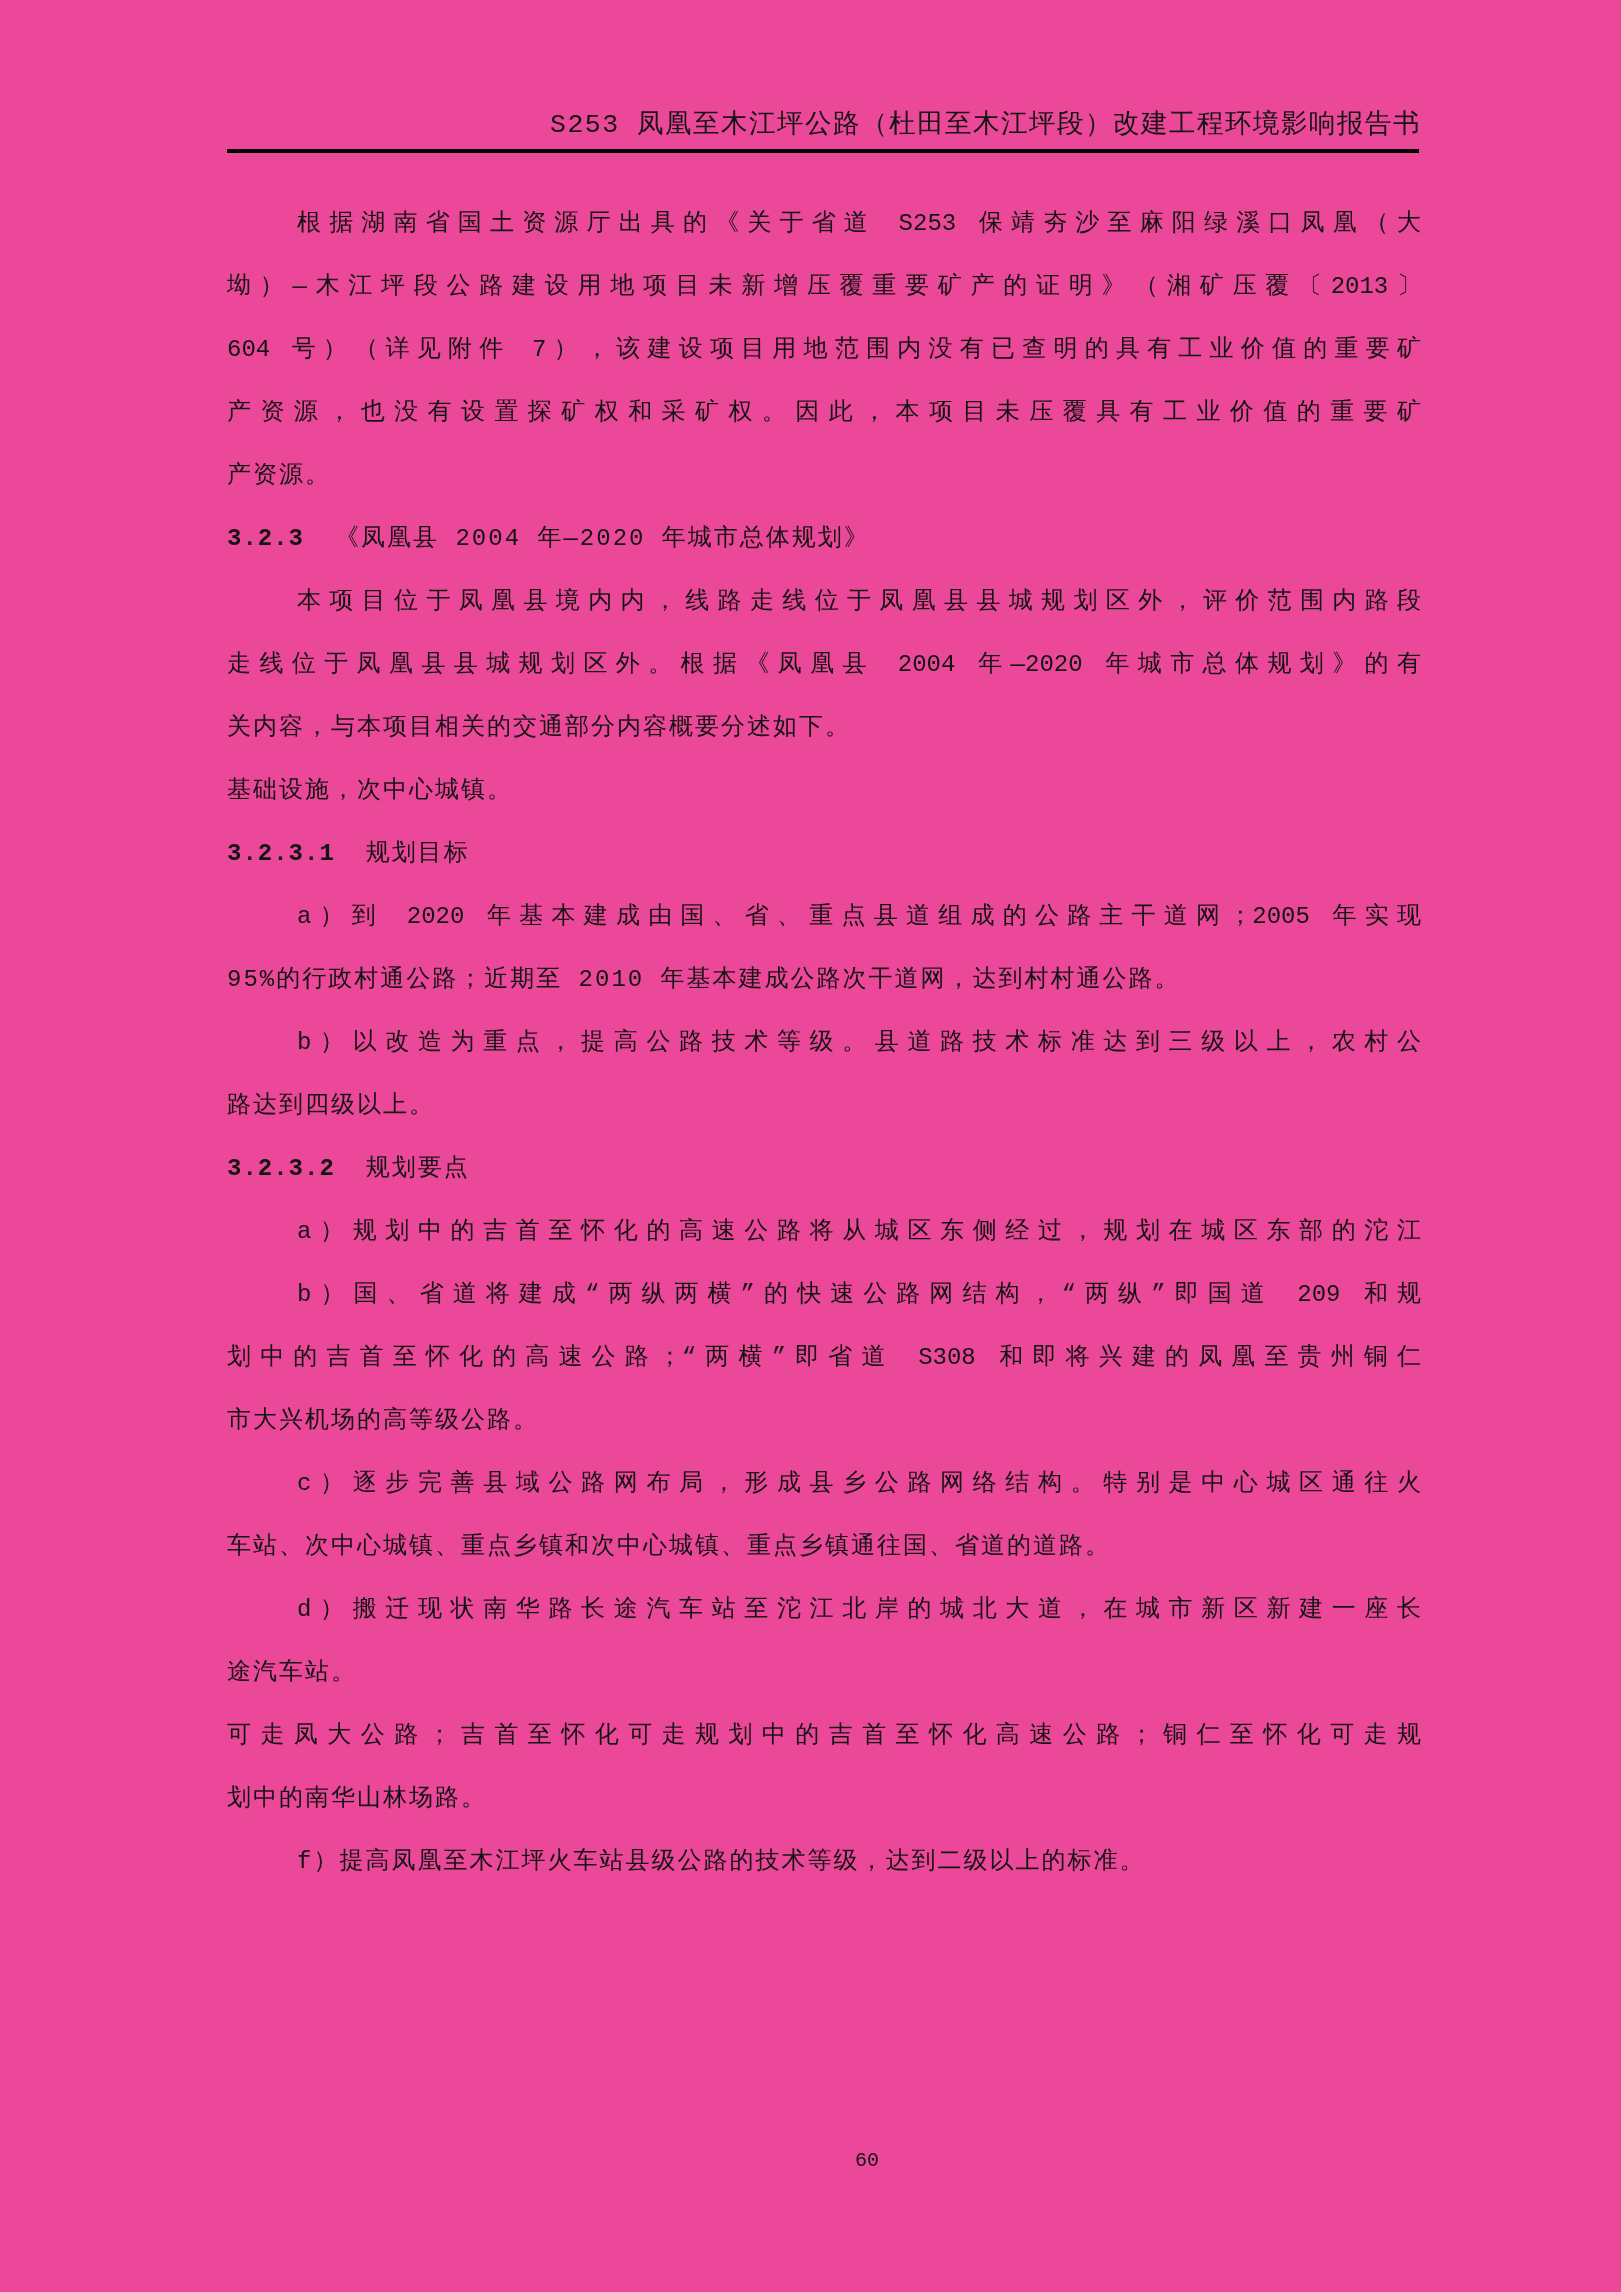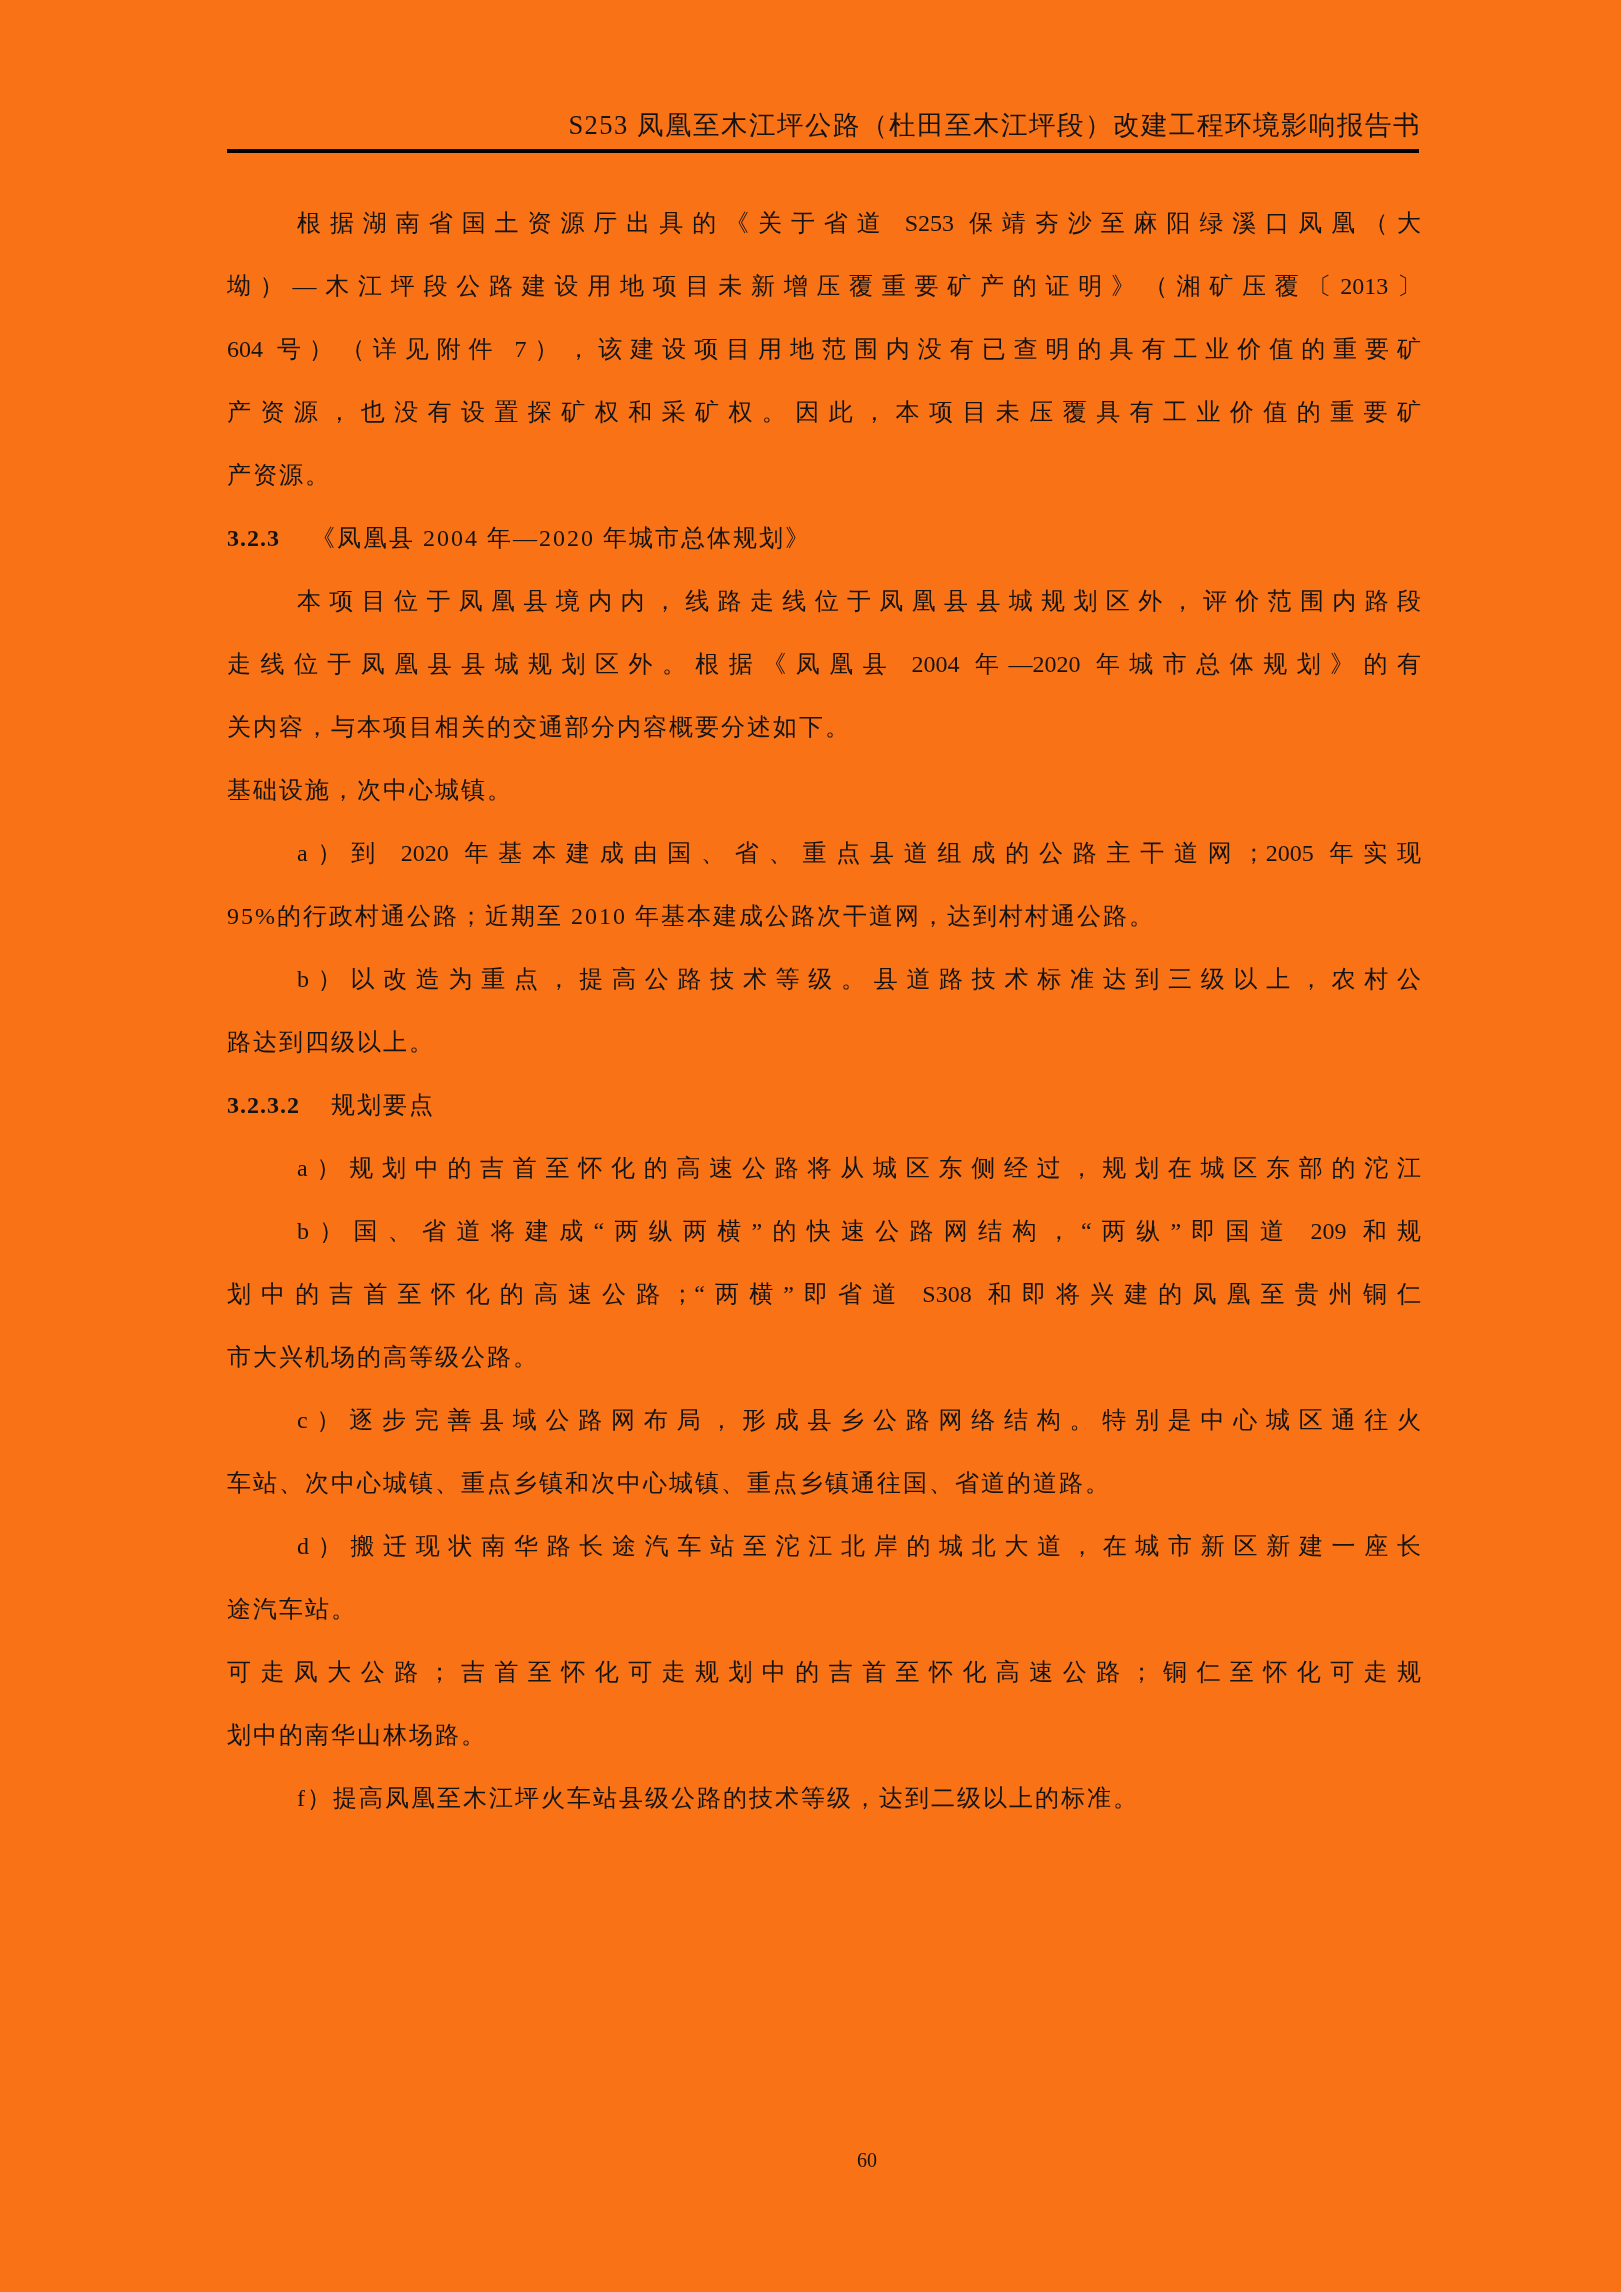--- a/index.html
+++ b/index.html
@@ -1,20 +1,20 @@
 <!DOCTYPE html>
 <html><head>
 <meta charset="utf-8">
 <style>
   html,body{margin:0;padding:0;background:#e8e8e8;}
   .page{
     position:relative;
     width:1621px;height:2293px;
-    background:#f97316;
-    font-family:Liberation Serif, serif;
+    background:#ec4899;
+    font-family:Liberation Mono, monospace;
     color:#141414;
     overflow:hidden;
     margin:0 auto;
   }
   .running-header{
     position:absolute;
     left:227px;top:104px;width:1194px;
     text-align:right;
     font-size:26.5px;
     letter-spacing:1.5px;
@@ -67,20 +67,21 @@
       <div class="line indent fill">根据湖南省国土资源厅出具的《关于省道 S253 保靖夯沙至麻阳绿溪口凤凰（大</div>
       <div class="line fill">坳）—木江坪段公路建设用地项目未新增压覆重要矿产的证明》（湘矿压覆〔2013〕</div>
       <div class="line fill">604 号）（详见附件 7），该建设项目用地范围内没有已查明的具有工业价值的重要矿</div>
       <div class="line fill">产资源，也没有设置探矿权和采矿权。因此，本项目未压覆具有工业价值的重要矿</div>
       <div class="line">产资源。</div>
       <div class="line heading"><span class="hnum">3.2.3</span><span class="htitle">《凤凰县 2004 年—2020 年城市总体规划》</span></div>
       <div class="line indent fill">本项目位于凤凰县境内内，线路走线位于凤凰县县城规划区外，评价范围内路段</div>
       <div class="line fill">走线位于凤凰县县城规划区外。根据《凤凰县 2004 年—2020 年城市总体规划》的有</div>
       <div class="line">关内容，与本项目相关的交通部分内容概要分述如下。</div>
       <div class="line">基础设施，次中心城镇。</div>
+      <div class="line heading"><span class="hnum">3.2.3.1</span><span class="htitle">规划目标</span></div>
       <div class="line indent fill">a）到 2020 年基本建成由国、省、重点县道组成的公路主干道网；2005 年实现</div>
       <div class="line">95%的行政村通公路；近期至 2010 年基本建成公路次干道网，达到村村通公路。</div>
       <div class="line indent fill">b）以改造为重点，提高公路技术等级。县道路技术标准达到三级以上，农村公</div>
       <div class="line">路达到四级以上。</div>
       <div class="line heading"><span class="hnum">3.2.3.2</span><span class="htitle">规划要点</span></div>
       <div class="line indent fill">a）规划中的吉首至怀化的高速公路将从城区东侧经过，规划在城区东部的沱江</div>
       <div class="line indent fill">b）国、省道将建成“两纵两横”的快速公路网结构，“两纵”即国道 209 和规</div>
       <div class="line fill">划中的吉首至怀化的高速公路；“两横”即省道 S308 和即将兴建的凤凰至贵州铜仁</div>
       <div class="line">市大兴机场的高等级公路。</div>
       <div class="line indent fill">c）逐步完善县域公路网布局，形成县乡公路网络结构。特别是中心城区通往火</div>

